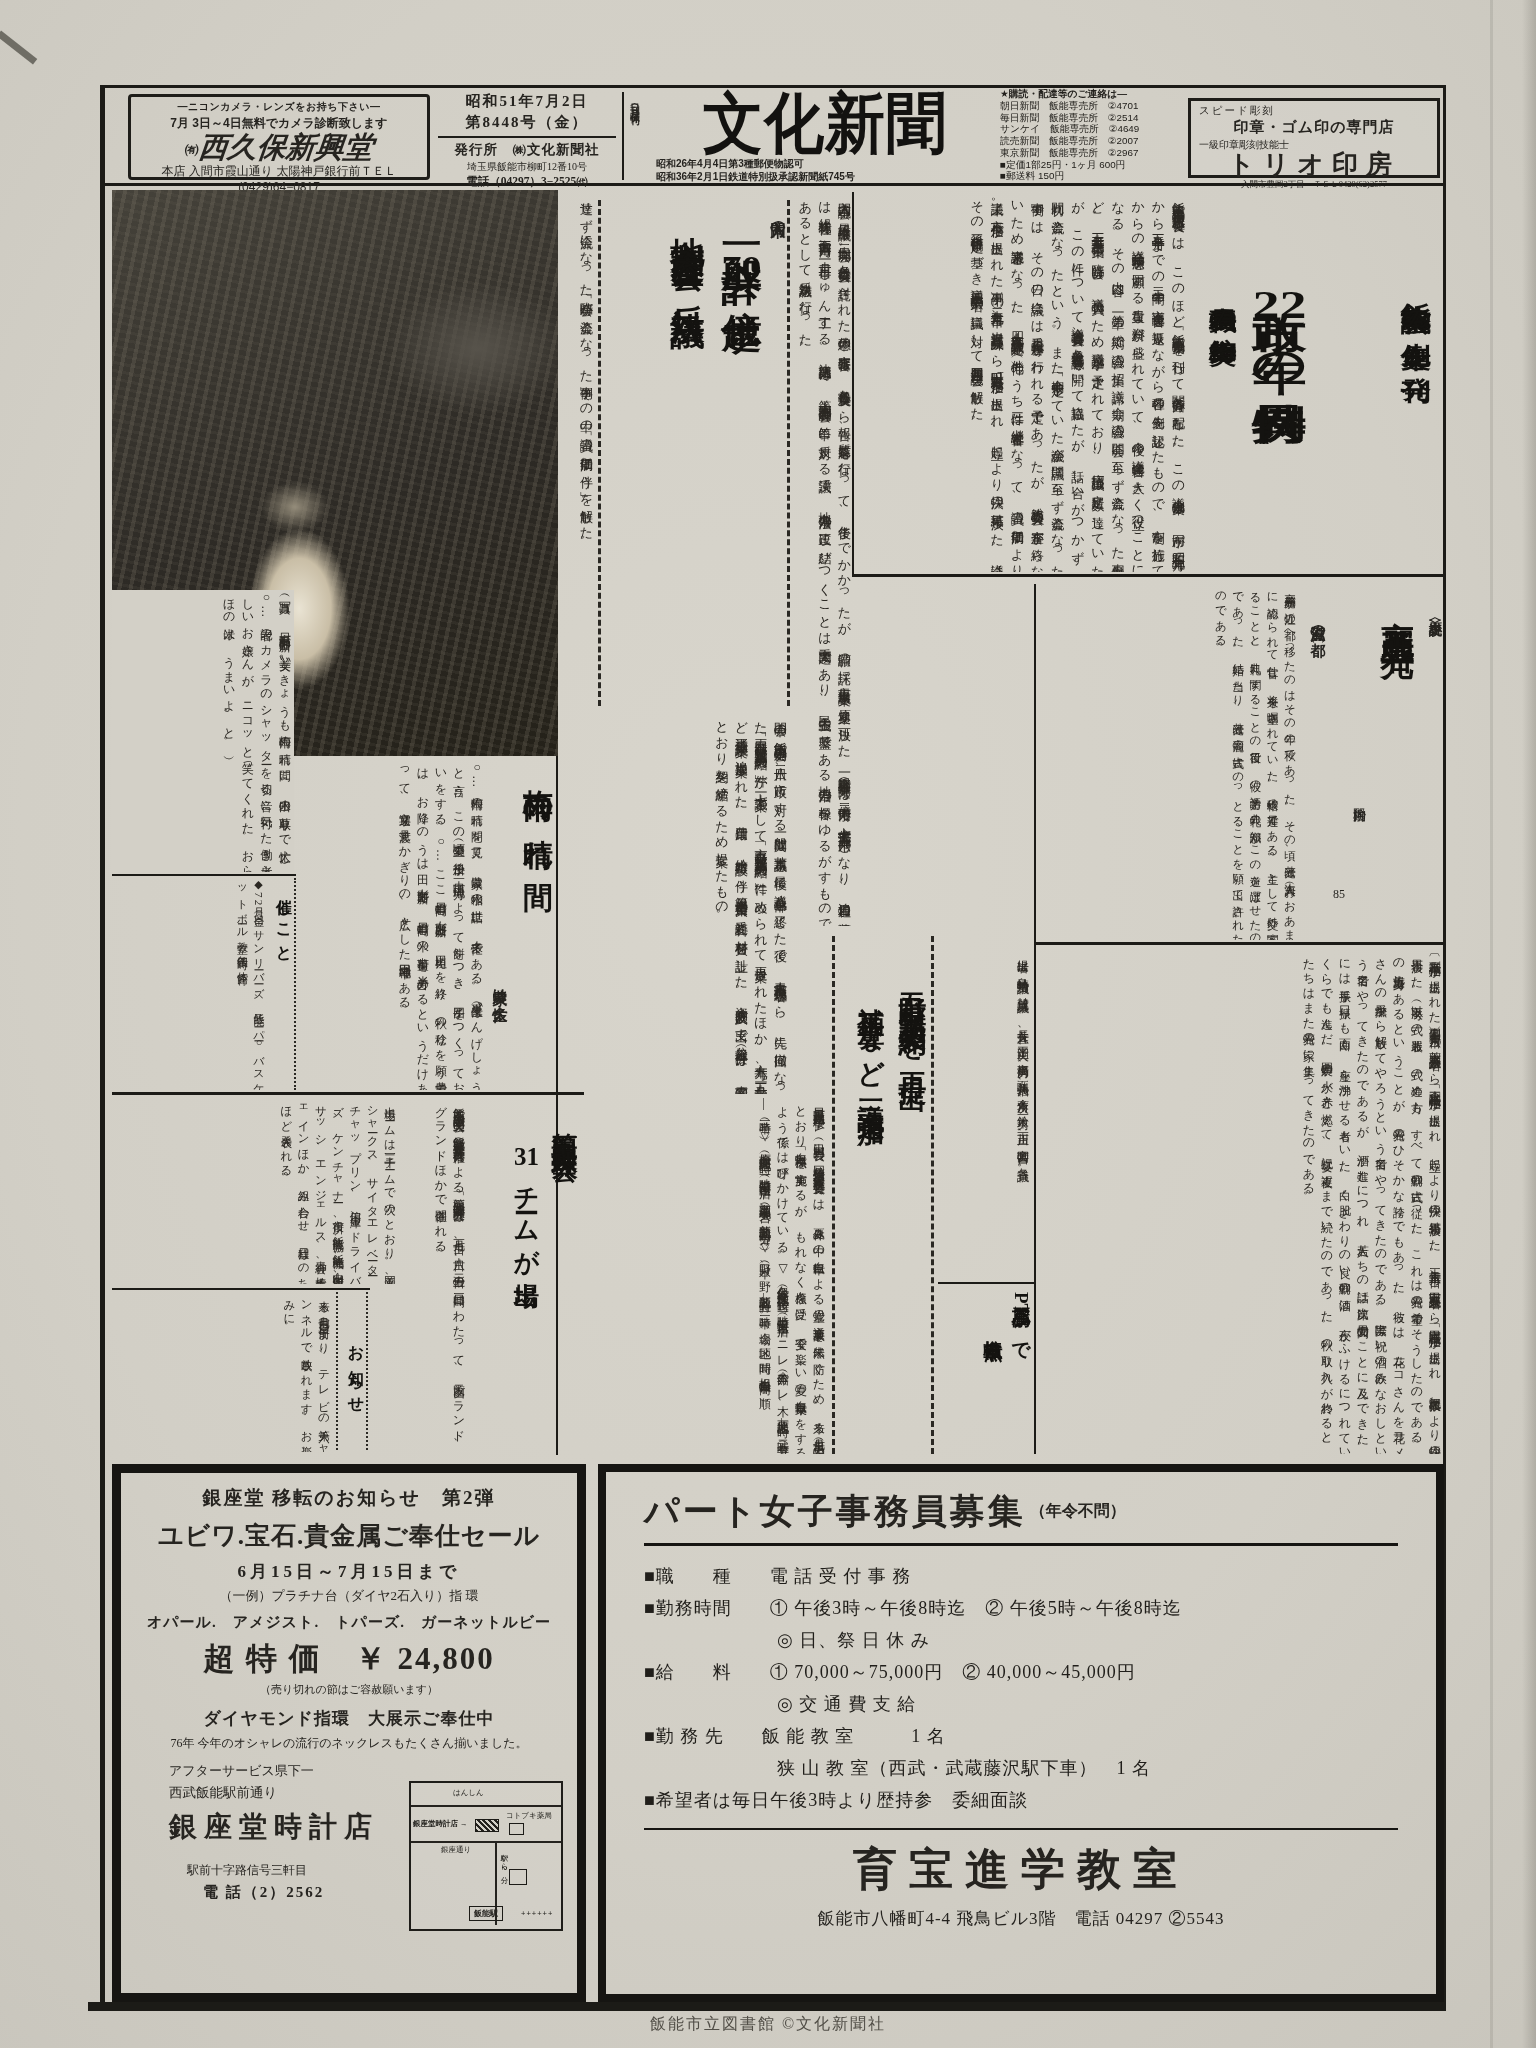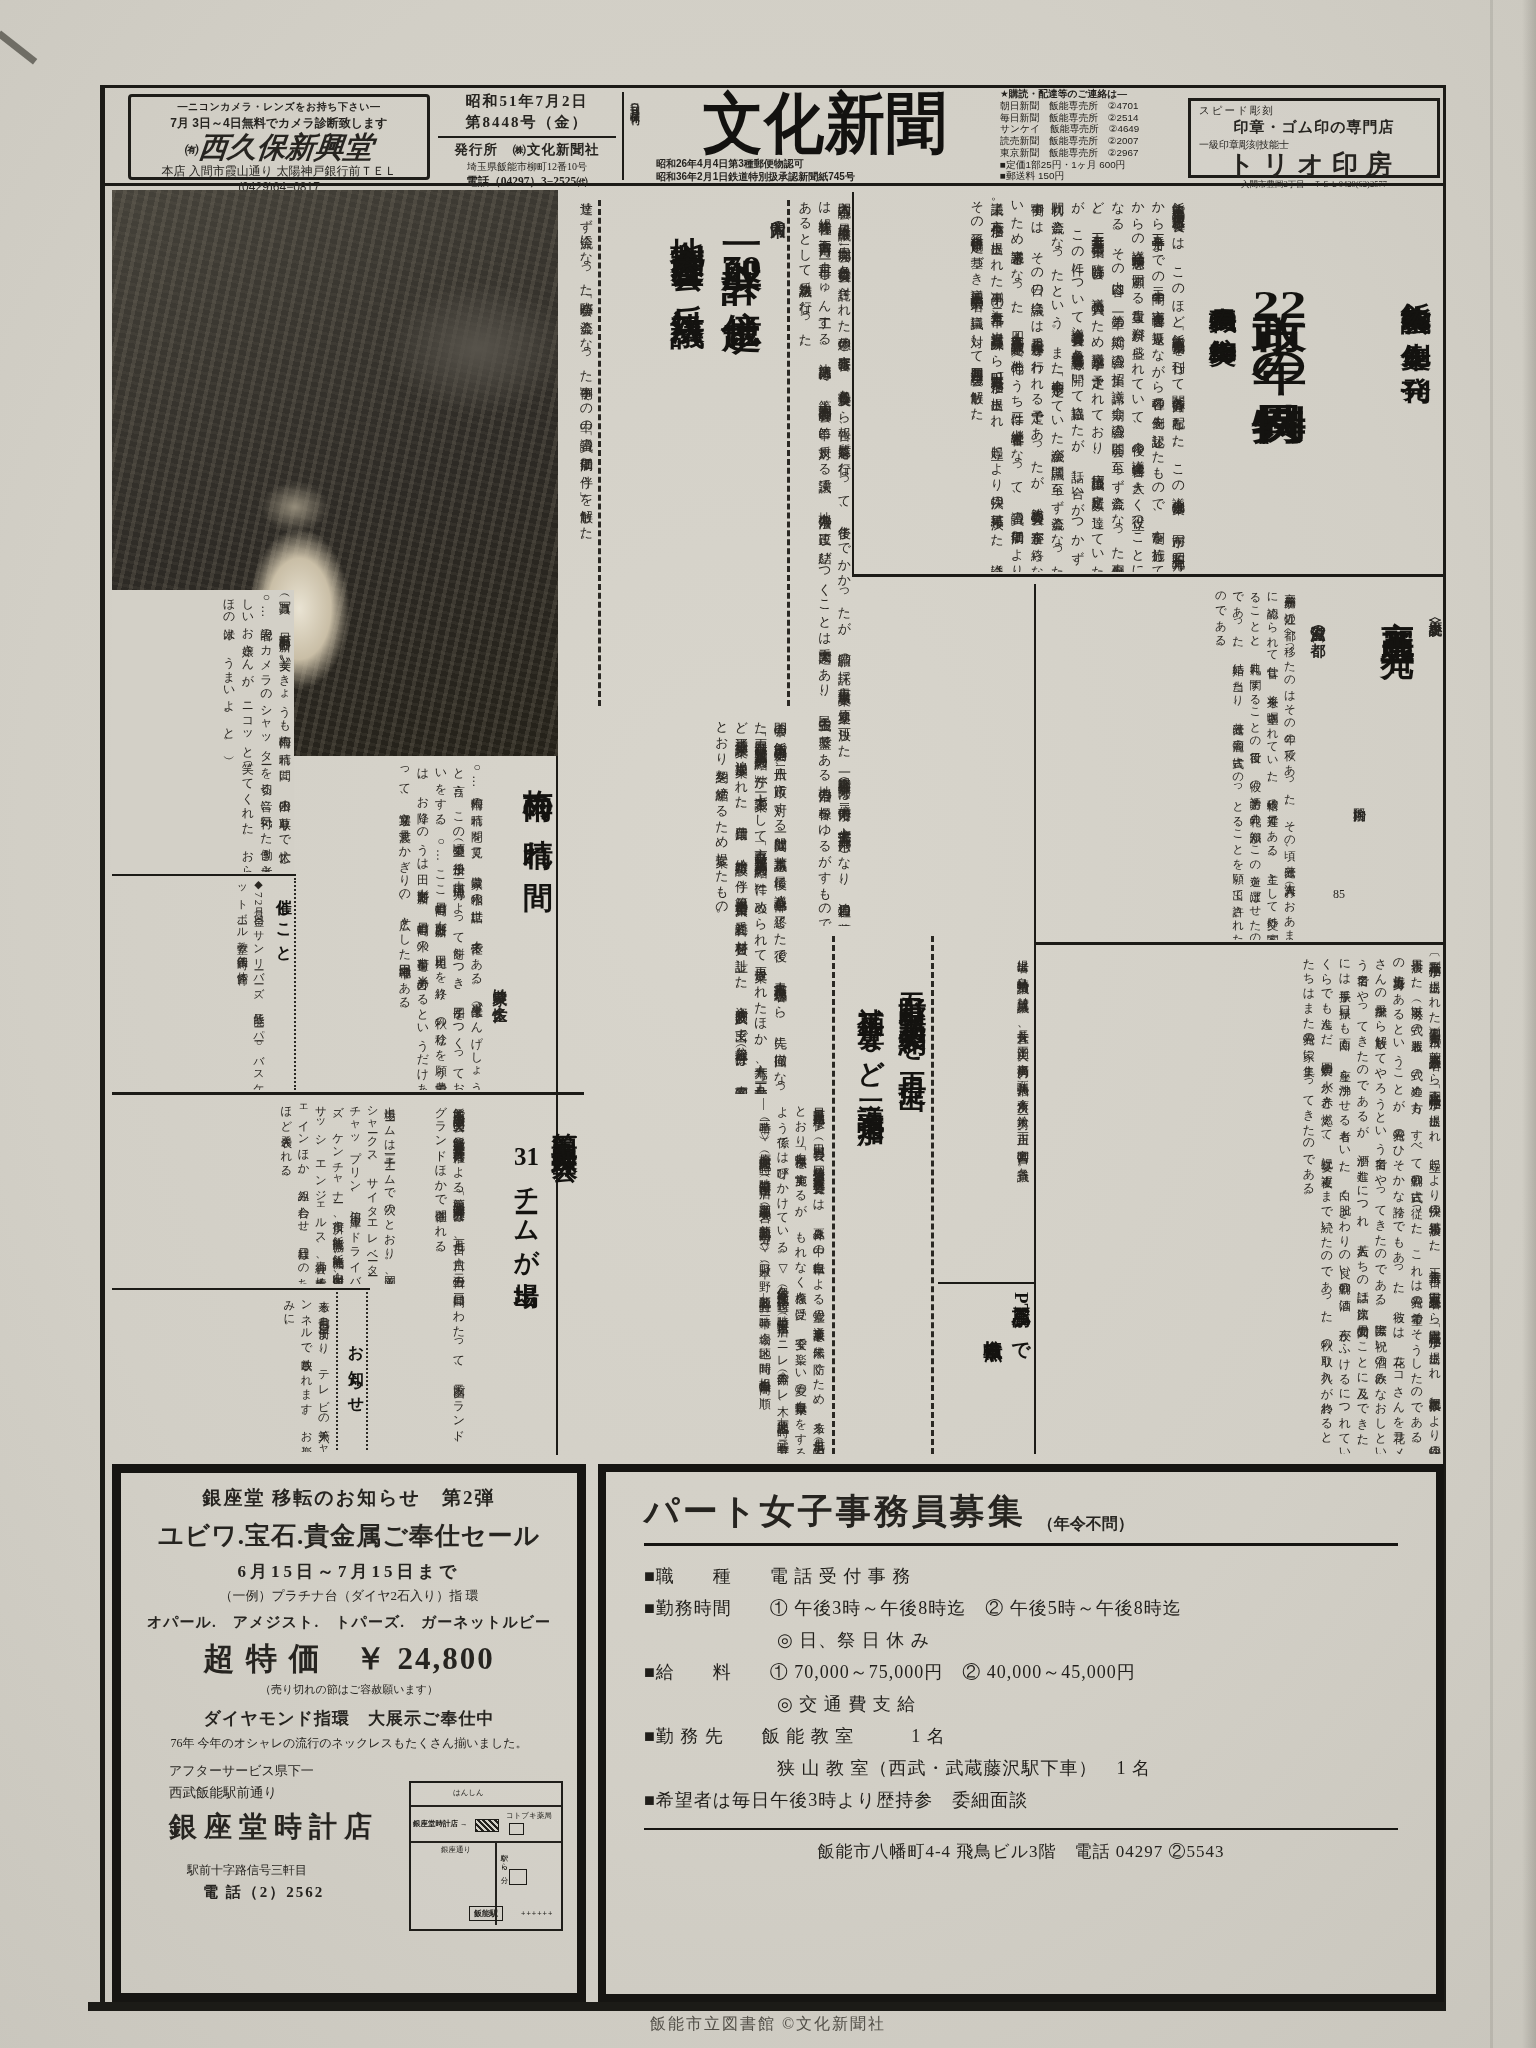--- a/index.html
+++ b/index.html
@@ -67,21 +67,21 @@
   .g-loc{font-size:12px;margin-top:16px;margin-left:18px}
   .g-tel{font-size:15px;font-weight:bold;margin-top:4px;margin-left:34px;letter-spacing:2px}
   .g-map{position:absolute;right:14px;bottom:62px;width:154px;height:150px;border:2px solid #1e1d19;background:rgba(255,255,255,.05);font-family:"Liberation Sans","DejaVu Sans",sans-serif}
   .g-map .ln{position:absolute;background:#24221e}
   .m-lbl{position:absolute;font-size:7.5px;color:#1c1b17;white-space:nowrap}
   .m-store{position:absolute;left:64px;top:36px;width:24px;height:13px;border:1px solid #1c1b17;background:repeating-linear-gradient(45deg,#24221e 0 2px,transparent 2px 4px)}
   .m-bld1{position:absolute;left:98px;top:40px;width:15px;height:12px;border:1.5px solid #1c1b17}
   .m-bld2{position:absolute;left:98px;top:86px;width:18px;height:16px;border:1.5px solid #1c1b17}
   .m-sta{position:absolute;left:58px;bottom:8px;border:1.5px solid #1c1b17;font-size:8px;padding:1px 4px;font-weight:bold}
   .ad-ikuho{left:598px;top:1464px;width:846px;height:538px;border:8px solid #161512;padding:16px 38px}
-  .ik-titlerow{display:flex;align-items:flex-end;gap:12px;border-bottom:3px solid #161512;padding-bottom:8px}
+  .ik-titlerow{display:flex;align-items:center;gap:4px;border-bottom:3px solid #161512;padding-bottom:8px}
   .ik-title{font-size:35px;font-weight:900;letter-spacing:3px}
   .ik-note{font-size:16px;font-weight:bold}
   .ik-lines{margin-top:14px}
   .ik-line{font-size:18px;line-height:1.78;letter-spacing:1px;color:#201e1a}
   .ik-divider{border-top:2px solid #161512;margin:12px 0 10px}
   .ik-school{font-size:44px;font-weight:900;letter-spacing:12px;text-align:center}
   .ik-addr{font-size:17px;text-align:center;margin-top:8px;letter-spacing:1px}
   .caption{left:0;top:2014px;width:1536px;text-align:center;font-size:16px;color:#514e47;letter-spacing:2px}
   .crease{left:1490px;top:0;width:3px;height:2048px;background:rgba(90,88,80,.15)}
   .edge{left:1522px;top:0;width:14px;height:2048px;background:linear-gradient(to right,rgba(70,68,60,0),rgba(70,68,60,.22))}
@@ -254,17 +254,18 @@
       <div class="ik-line">■職　　種　　電 話 受 付 事 務</div>
       <div class="ik-line">■勤務時間　　① 午後3時～午後8時迄　② 午後5時～午後8時迄</div>
       <div class="ik-line">　　　　　　　◎ 日、祭 日 休 み</div>
       <div class="ik-line">■給　　料　　① 70,000～75,000円　② 40,000～45,000円</div>
       <div class="ik-line">　　　　　　　◎ 交 通 費 支 給</div>
       <div class="ik-line">■勤 務 先　　飯 能 教 室　　　1 名</div>
       <div class="ik-line">　　　　　　　狭 山 教 室（西武・武蔵藤沢駅下車）　1 名</div>
       <div class="ik-line">■希望者は毎日午後3時より歴持参　委細面談</div>
     </div>
     <div class="ik-divider"></div>
+    <div class="ik-school">育宝進学教室</div>
     <div class="ik-addr">飯能市八幡町4-4 飛鳥ビル3階　電話 04297 ②5543</div>
   </div>
 
   <div class="abs caption">飯能市立図書館 ©文化新聞社</div>
 </div>
 
 </body></html>

